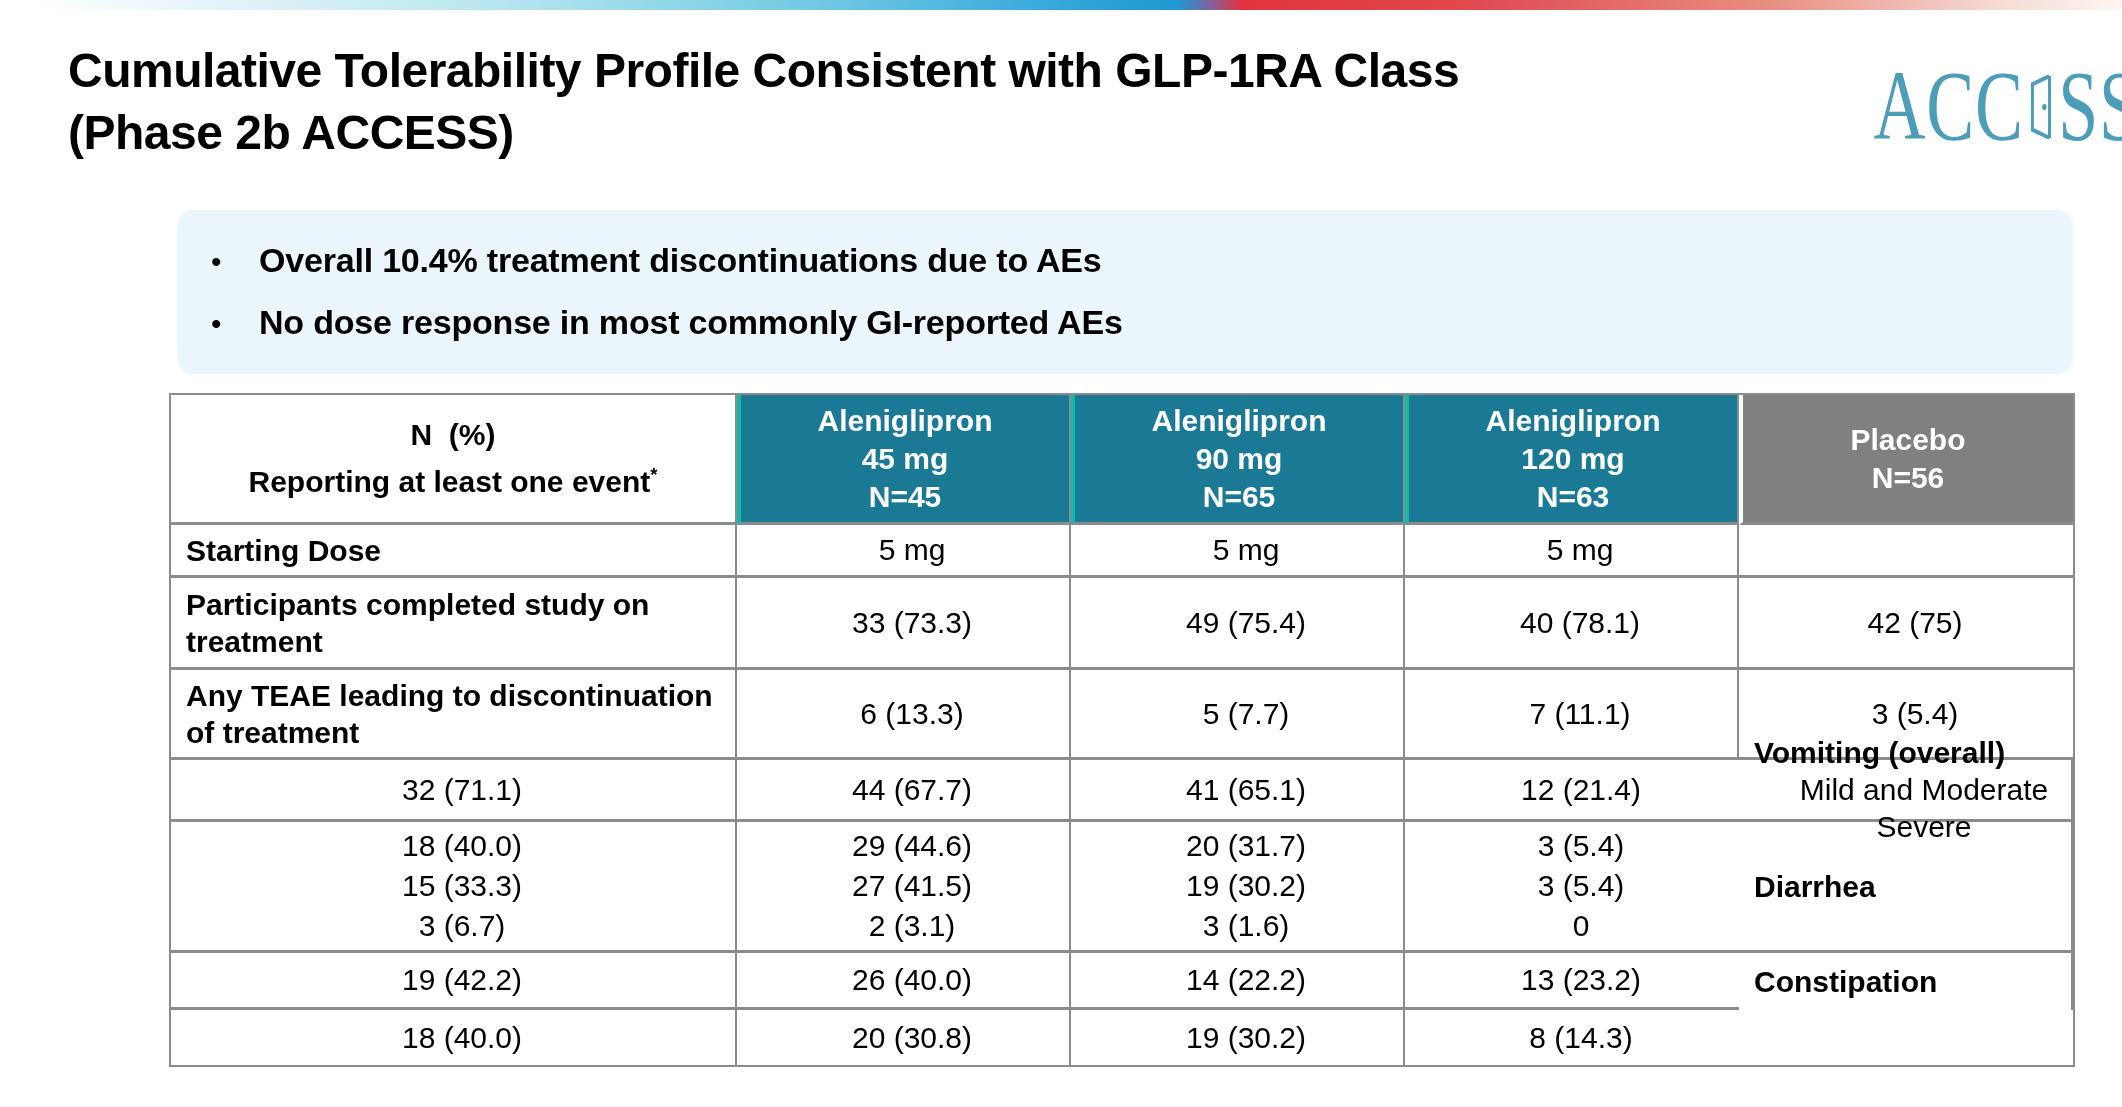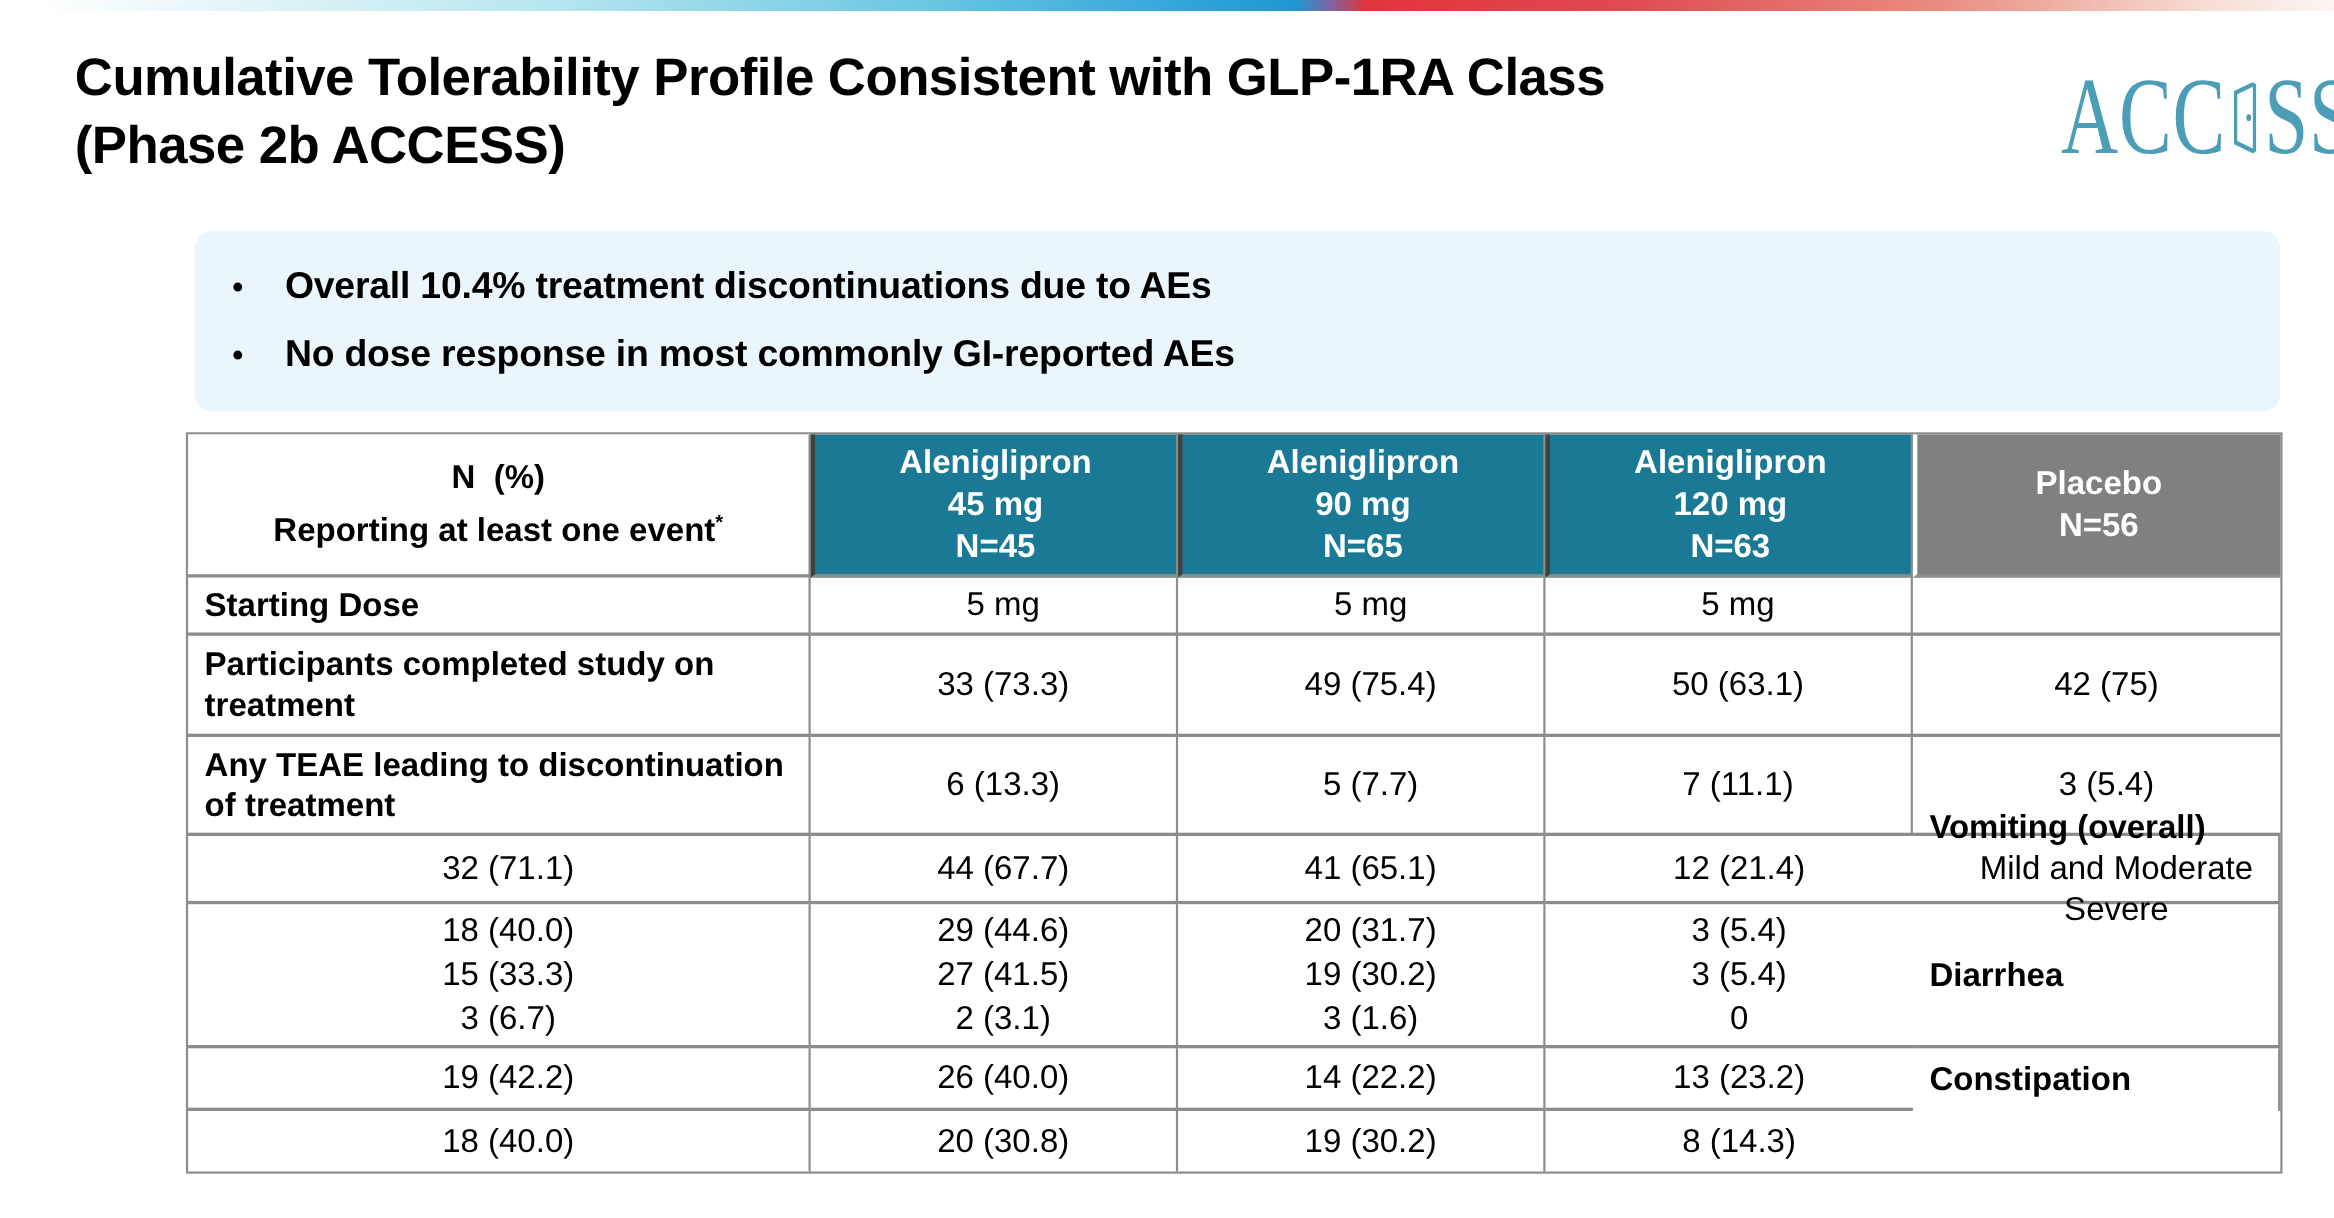--- a/index.html
+++ b/index.html
@@ -44,21 +44,21 @@
     border:2px solid var(--border-gray,#8C8C8C);
     background:#fff;box-sizing:content-box;
   }
   .cell{border-right:2px solid var(--border-gray,#8C8C8C);border-bottom:3px solid var(--border-gray,#8C8C8C);box-sizing:border-box;}
   .cell.lastcol{border-right:none;}
   .cell.lastrow{border-bottom:none;}
   .hcell{
     color:#fff;font-weight:700;font-size:30px;line-height:38px;
     display:flex;flex-direction:column;justify-content:center;align-items:center;text-align:center;
   }
-  .hcell.teal{background:var(--accent-teal,#1A7A96);border-left:4px solid #404040;}
+  .hcell.teal{background:var(--accent-teal,#1A7A96);border-left:4px solid #14b8a6;}
   .hcell.gray{background:var(--placebo-gray,#808080);border-left:4px solid #ffffff;}
   .corner{
     background:#fff;color:#000;font-weight:700;font-size:30px;line-height:40px;
     display:flex;flex-direction:column;justify-content:center;align-items:center;text-align:center;
   }
   .corner .pre{white-space:pre;}
   .corner sup{font-size:62%;}
   .label{
     display:flex;flex-direction:column;justify-content:center;
     padding:4px 10px 4px 15px;font-weight:700;font-size:30px;line-height:37px;
@@ -144,21 +144,21 @@
     <div class="cell label">
         <div>Participants completed study on treatment</div>
       </div>
     <div class="cell val">
         <div>33 (73.3)</div>
       </div>
     <div class="cell val">
         <div>49 (75.4)</div>
       </div>
     <div class="cell val">
-        <div>50 (63.1)</div>
+        <div>40 (78.1)</div>
       </div>
     <div class="cell val lastcol">
         <div>42 (75)</div>
       </div>
 
     <div class="cell label">
         <div>Any TEAE leading to discontinuation of treatment</div>
       </div>
     <div class="cell val">
         <div>6 (13.3)</div>

